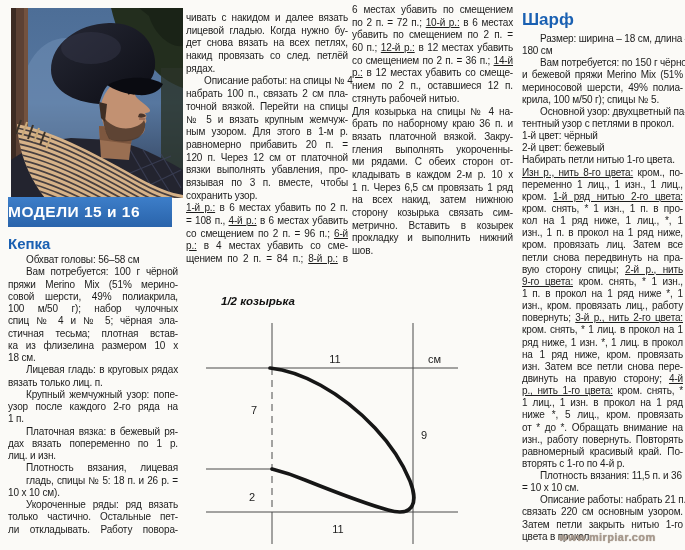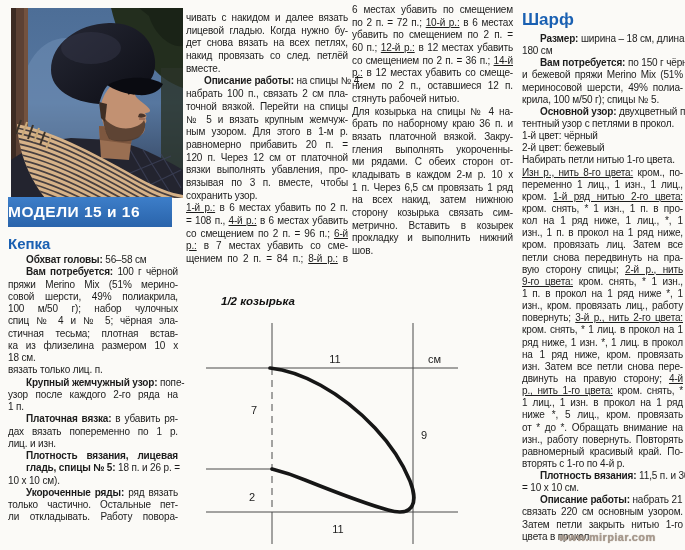--- a/index.html
+++ b/index.html
@@ -3,21 +3,21 @@
 <meta charset="utf-8">
 <style>
   html,body{margin:0;padding:0;}
   body{width:685px;height:550px;position:relative;background:#fbfaf7;
        font-family:"Liberation Sans",sans-serif;color:#1c1c1c;overflow:hidden;}
   #page{position:absolute;inset:0;}
   .col{position:absolute;}
   .line{white-space:nowrap;text-align:justify;text-align-last:justify;
         font-size:10px;letter-spacing:-0.15px;}
   .line.end{text-align-last:left;}
-  .b{font-weight:bold;padding-left:18px;}
+  .b{font-weight:normal;padding-left:18px;}
   .u{text-decoration:underline;text-underline-offset:1px;text-decoration-thickness:1px;}
   #col1{left:8px;top:254px;width:170px;}
   #col1 .line{line-height:12.25px;height:12.25px;}
   #col2{left:186px;top:12px;width:162px;}
   #col2 .line,#col3 .line{line-height:12.7px;height:12.7px;}
   #col3{left:352px;top:4px;width:161px;}
   #col4{left:522px;top:33px;width:161px;}
   #col4 .line{line-height:12.15px;height:12.15px;}
   .section-title{position:absolute;font-weight:bold;color:#1a60b2;}
   #cap-title{left:8px;top:235px;font-size:15px;}
@@ -117,54 +117,55 @@
   <div id="col1" class="col">
       <div class="line end"><span class="b">Обхват головы:</span><span> 56–58 см</span></div>
       <div class="line"><span class="b">Вам потребуется:</span><span> 100 г чёрной</span></div>
       <div class="line"><span>пряжи Merino Mix (51% мерино-</span></div>
       <div class="line"><span>совой шерсти, 49% полиакрила,</span></div>
       <div class="line"><span>100 м/50 г); набор чулочных</span></div>
       <div class="line"><span>спиц № 4 и № 5; чёрная эла-</span></div>
       <div class="line"><span>стичная тесьма; плотная встав-</span></div>
       <div class="line"><span>ка из флизелина размером 10 х</span></div>
       <div class="line end"><span>18 см.</span></div>
+      <div class="line"><span class="b">Лицевая гладь:</span><span> в круговых рядах</span></div>
       <div class="line end"><span>вязать только лиц. п.</span></div>
       <div class="line"><span class="b">Крупный жемчужный узор:</span><span> попе-</span></div>
       <div class="line"><span>узор после каждого 2-го ряда на</span></div>
       <div class="line end"><span>1 п.</span></div>
-      <div class="line"><span class="b">Платочная вязка:</span><span> в убавить ря-</span></div>
+      <div class="line"><span class="b">Платочная вязка:</span><span> в бежевый ря-</span></div>
       <div class="line"><span>дах вязать попеременно по 1 р.</span></div>
       <div class="line end"><span>лиц. и изн.</span></div>
       <div class="line"><span class="b">Плотность вязания, лицевая</span></div>
       <div class="line"><span class="b">гладь, спицы № 5:</span><span> 18 п. и 26 р. =</span></div>
       <div class="line end"><span>10 х 10 см).</span></div>
       <div class="line"><span class="b">Укороченные ряды:</span><span> ряд вязать</span></div>
       <div class="line"><span>только частично. Остальные пет-</span></div>
       <div class="line"><span>ли откладывать. Работу повора-</span></div>
     </div>
   <div id="col2" class="col">
       <div class="line"><span>чивать с накидом и далее вязать</span></div>
       <div class="line"><span>лицевой гладью. Когда нужно бу-</span></div>
       <div class="line"><span>дет снова вязать на всех петлях,</span></div>
       <div class="line"><span>накид провязать со след. петлёй</span></div>
-      <div class="line end"><span>вместе.</span></div>
+      <div class="line end"><span>рядах.</span></div>
       <div class="line"><span class="b">Описание работы:</span><span> на спицы № 4</span></div>
       <div class="line"><span>набрать 100 п., связать 2 см пла-</span></div>
       <div class="line"><span>точной вязкой. Перейти на спицы</span></div>
       <div class="line"><span>№ 5 и вязать крупным жемчуж-</span></div>
       <div class="line"><span>ным узором. Для этого в 1-м р.</span></div>
       <div class="line"><span>равномерно прибавить 20 п. =</span></div>
       <div class="line"><span>120 п. Через 12 см от платочной</span></div>
       <div class="line"><span>вязки выполнять убавления, про-</span></div>
       <div class="line"><span>вязывая по 3 п. вместе, чтобы</span></div>
       <div class="line end"><span>сохранить узор.</span></div>
       <div class="line"><span class="u">1-й р.:</span><span> в 6 местах убавить по 2 п.</span></div>
       <div class="line"><span>= 108 п., </span><span class="u">4-й р.:</span><span> в 6 местах убавить</span></div>
       <div class="line"><span>со смещением по 2 п. = 96 п.; </span><span class="u">6-й</span></div>
-      <div class="line"><span class="u">р.:</span><span> в 7 местах убавить со сме-</span></div>
+      <div class="line"><span class="u">р.:</span><span> в 4 местах убавить со сме-</span></div>
       <div class="line"><span>щением по 2 п. = 84 п.; </span><span class="u">8-й р.:</span><span> в</span></div>
     </div>
   <div id="col3" class="col">
       <div class="line"><span>6 местах убавить по смещением</span></div>
       <div class="line"><span>по 2 п. = 72 п.; </span><span class="u">10-й р.:</span><span> в 6 местах</span></div>
       <div class="line"><span>убавить по смещением по 2 п. =</span></div>
       <div class="line"><span>60 п.; </span><span class="u">12-й р.:</span><span> в 12 местах убавить</span></div>
       <div class="line"><span>со смещением по 2 п. = 36 п.; </span><span class="u">14-й</span></div>
       <div class="line"><span class="u">р.:</span><span> в 12 местах убавить со смеще-</span></div>
       <div class="line"><span>нием по 2 п., оставшиеся 12 п.</span></div>

